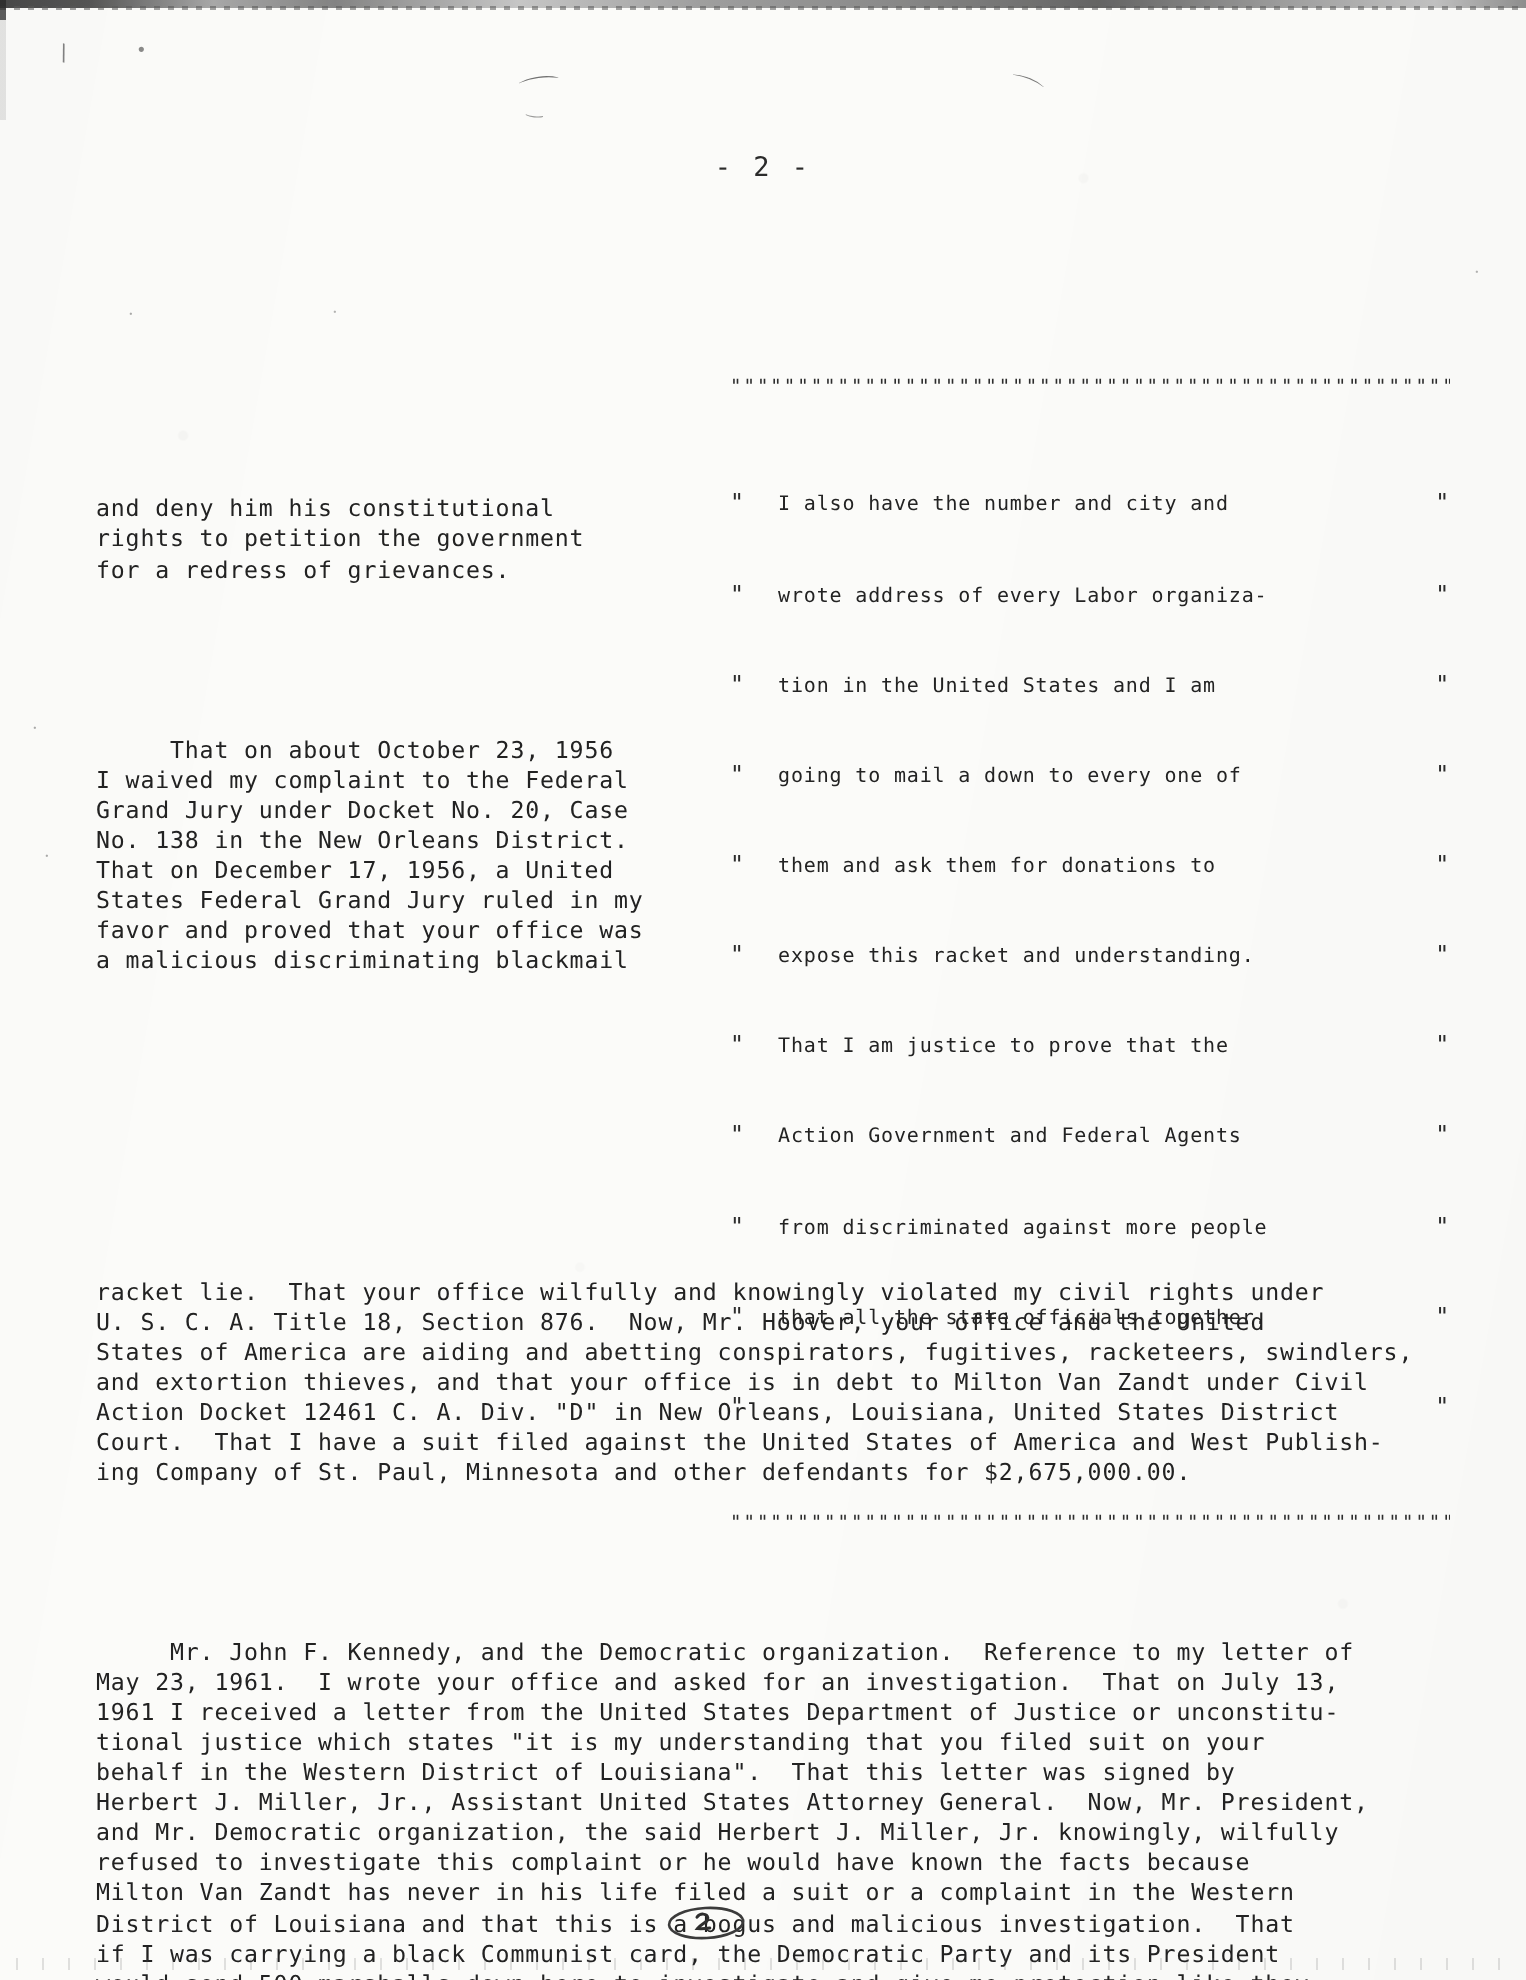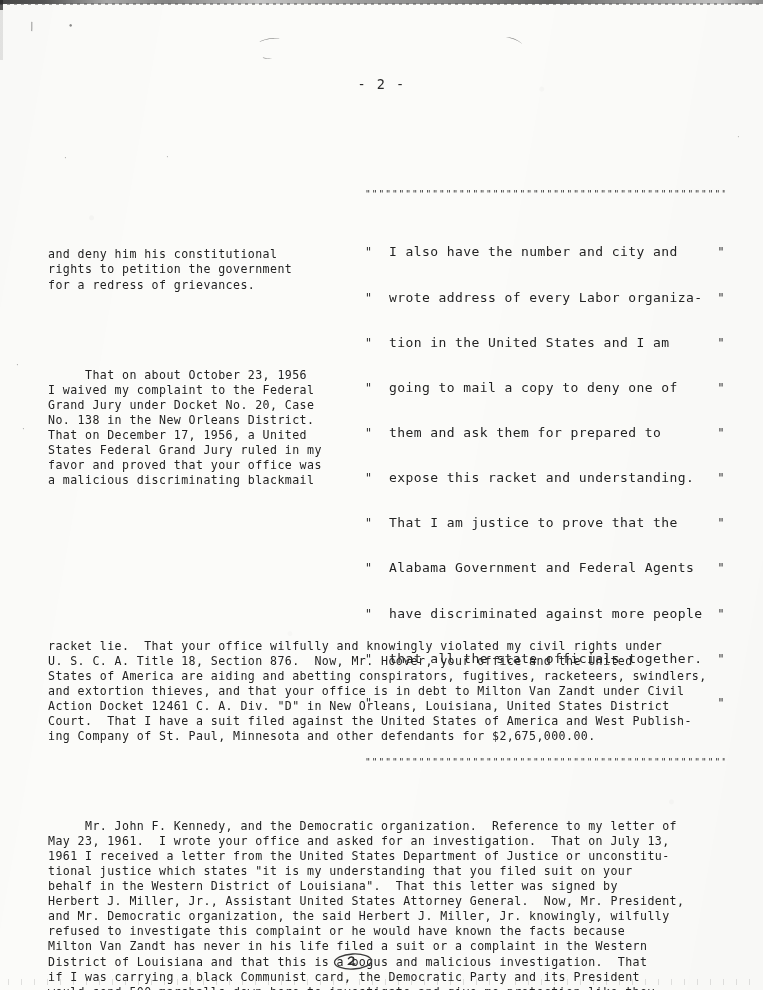--- a/index.html
+++ b/index.html
@@ -148,21 +148,21 @@
     width: 12px;
     flex: 0 0 12px;
     font-size: 11.6px;
     color: #2c2c2c;
     text-align: left;
   }
   .qmark.right { text-align: right; width: 14px; flex: 0 0 14px; }
   .qtext {
     flex: 1 1 auto;
     padding-left: 12px;
-    font-size: 13px;
+    font-size: 10px;
     letter-spacing: .42px;
     white-space: pre;
   }
 
   
   .hand-mark {
     position: absolute;
     left: 332px;
     top: 951px;
     width: 42px;
@@ -236,46 +236,46 @@
           <span class="qtext">wrote address of every Labor organiza-</span>
           <span class="qmark right">"</span>
         </div>
         <div class="qrow">
           <span class="qmark">"</span>
           <span class="qtext">tion in the United States and I am</span>
           <span class="qmark right">"</span>
         </div>
         <div class="qrow">
           <span class="qmark">"</span>
-          <span class="qtext">going to mail a copy to deny one of</span>
-          <span class="qmark right">"</span>
-        </div>
-        <div class="qrow">
-          <span class="qmark">"</span>
-          <span class="qtext">them and ask them for prepared to</span>
+          <span class="qtext">going to mail a down to every one of</span>
+          <span class="qmark right">"</span>
+        </div>
+        <div class="qrow">
+          <span class="qmark">"</span>
+          <span class="qtext">them and ask them for donations to</span>
           <span class="qmark right">"</span>
         </div>
         <div class="qrow">
           <span class="qmark">"</span>
           <span class="qtext">expose this racket and understanding.</span>
           <span class="qmark right">"</span>
         </div>
         <div class="qrow">
           <span class="qmark">"</span>
           <span class="qtext">That I am justice to prove that the</span>
           <span class="qmark right">"</span>
         </div>
         <div class="qrow">
           <span class="qmark">"</span>
-          <span class="qtext">Alabama Government and Federal Agents</span>
-          <span class="qmark right">"</span>
-        </div>
-        <div class="qrow">
-          <span class="qmark">"</span>
-          <span class="qtext">have discriminated against more people</span>
+          <span class="qtext">Action Government and Federal Agents</span>
+          <span class="qmark right">"</span>
+        </div>
+        <div class="qrow">
+          <span class="qmark">"</span>
+          <span class="qtext">from discriminated against more people</span>
           <span class="qmark right">"</span>
         </div>
         <div class="qrow">
           <span class="qmark">"</span>
           <span class="qtext">that all the state officials together.</span>
           <span class="qmark right">"</span>
         </div>
         <div class="qrow">
           <span class="qmark">"</span>
           <span class="qtext"></span>

